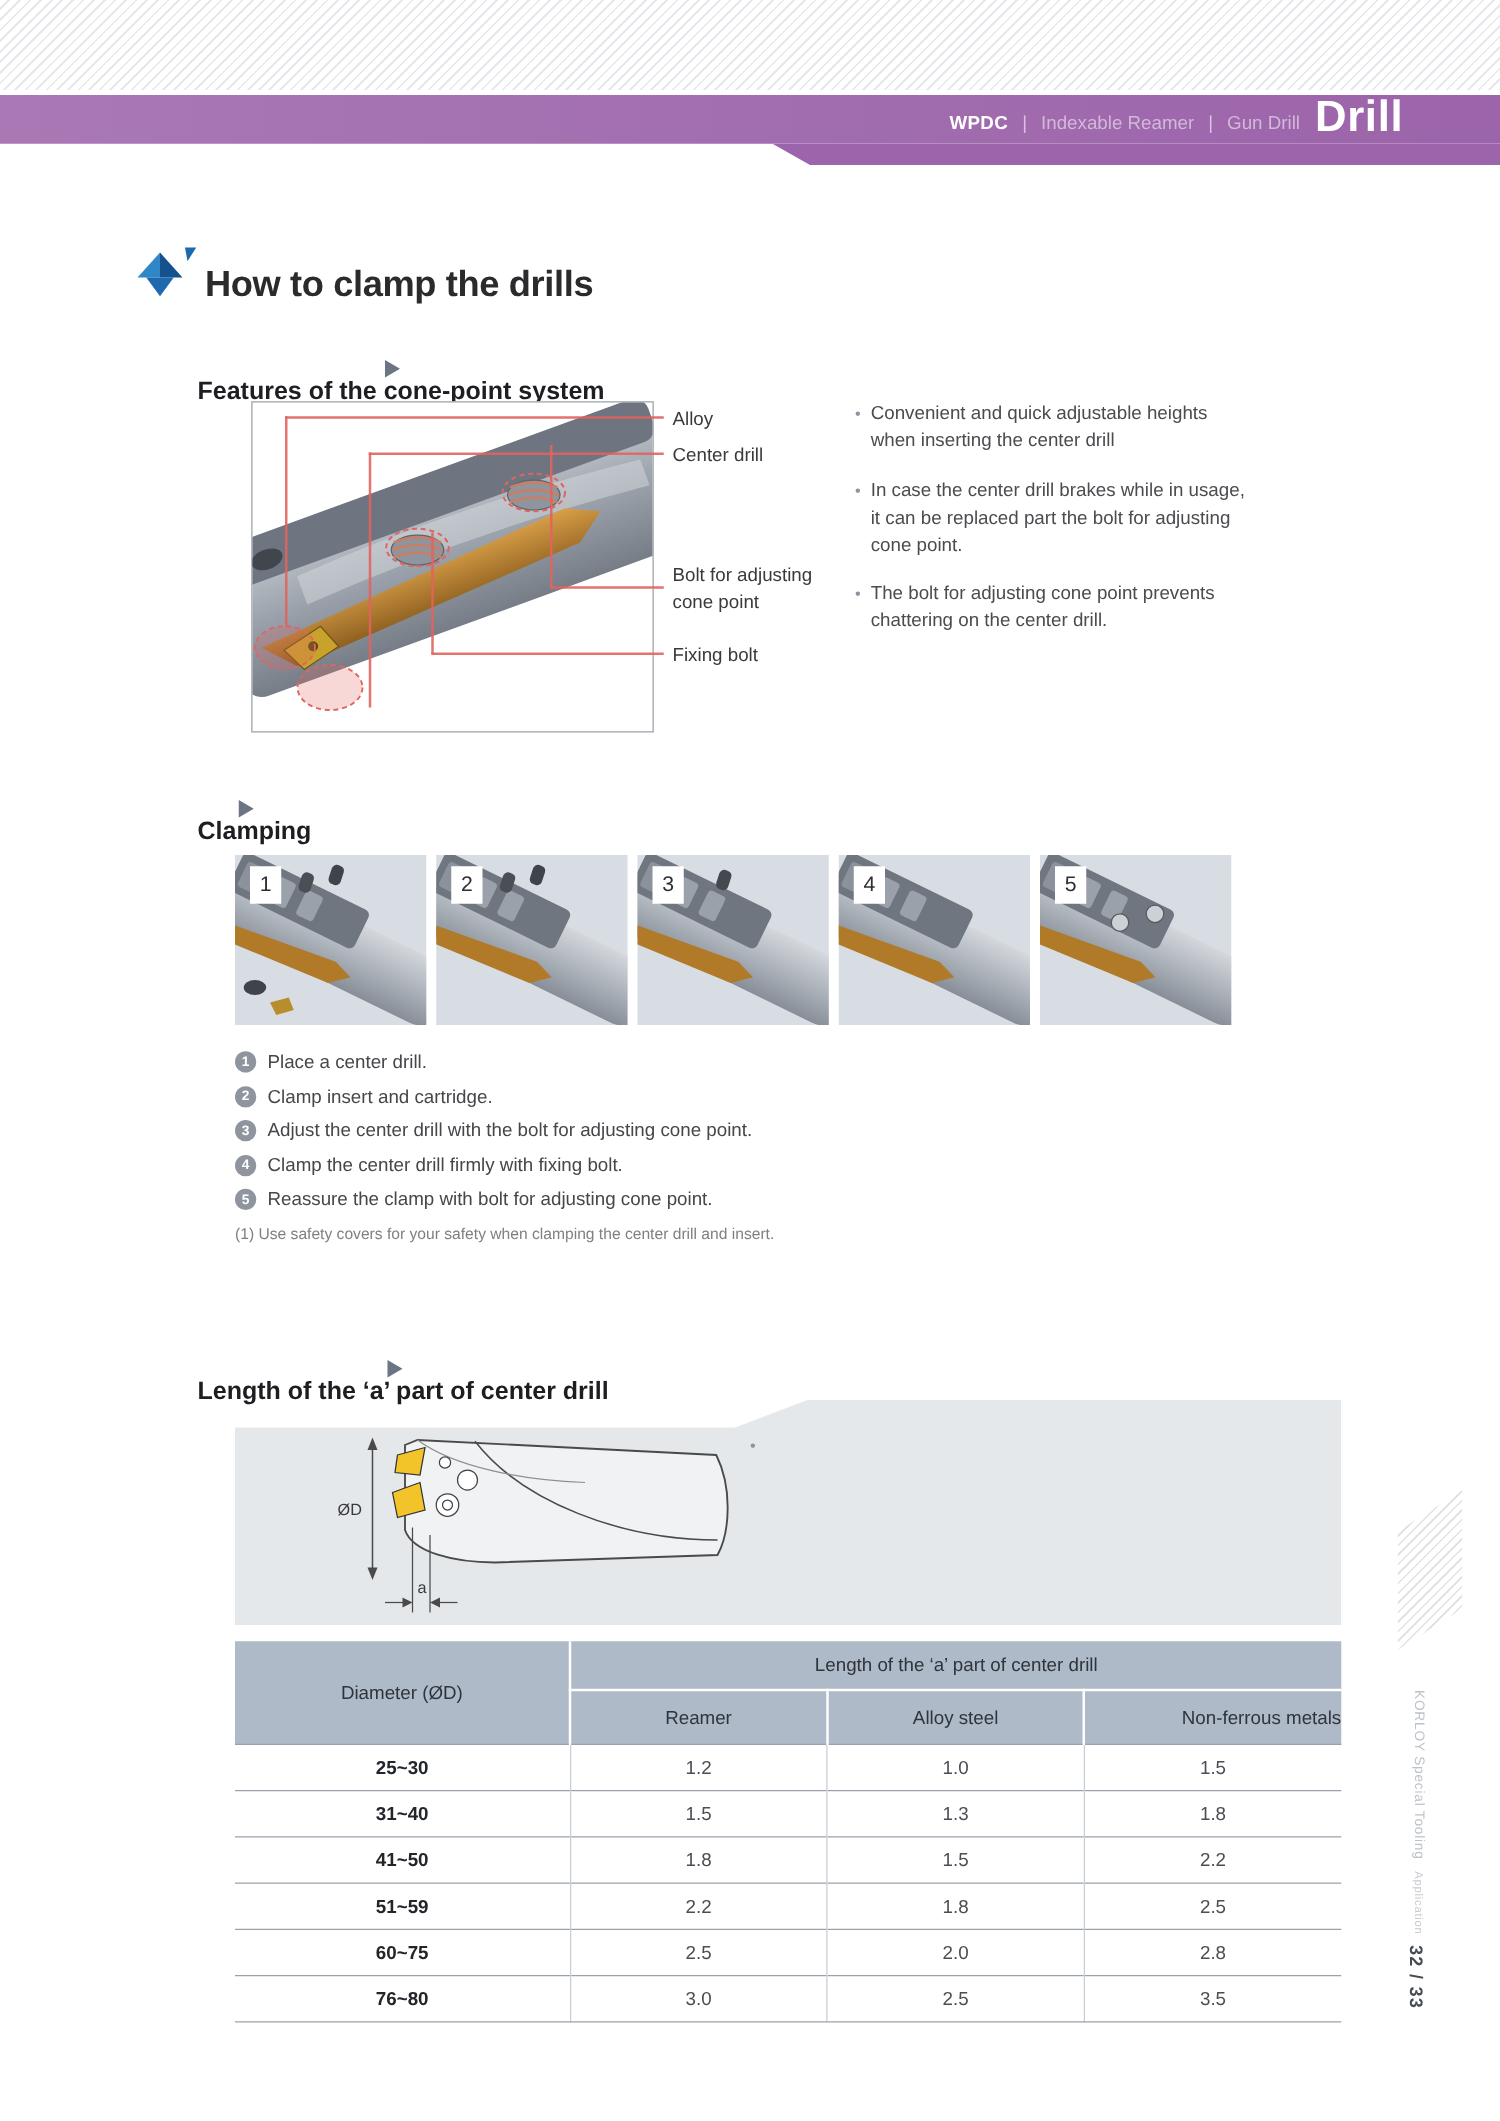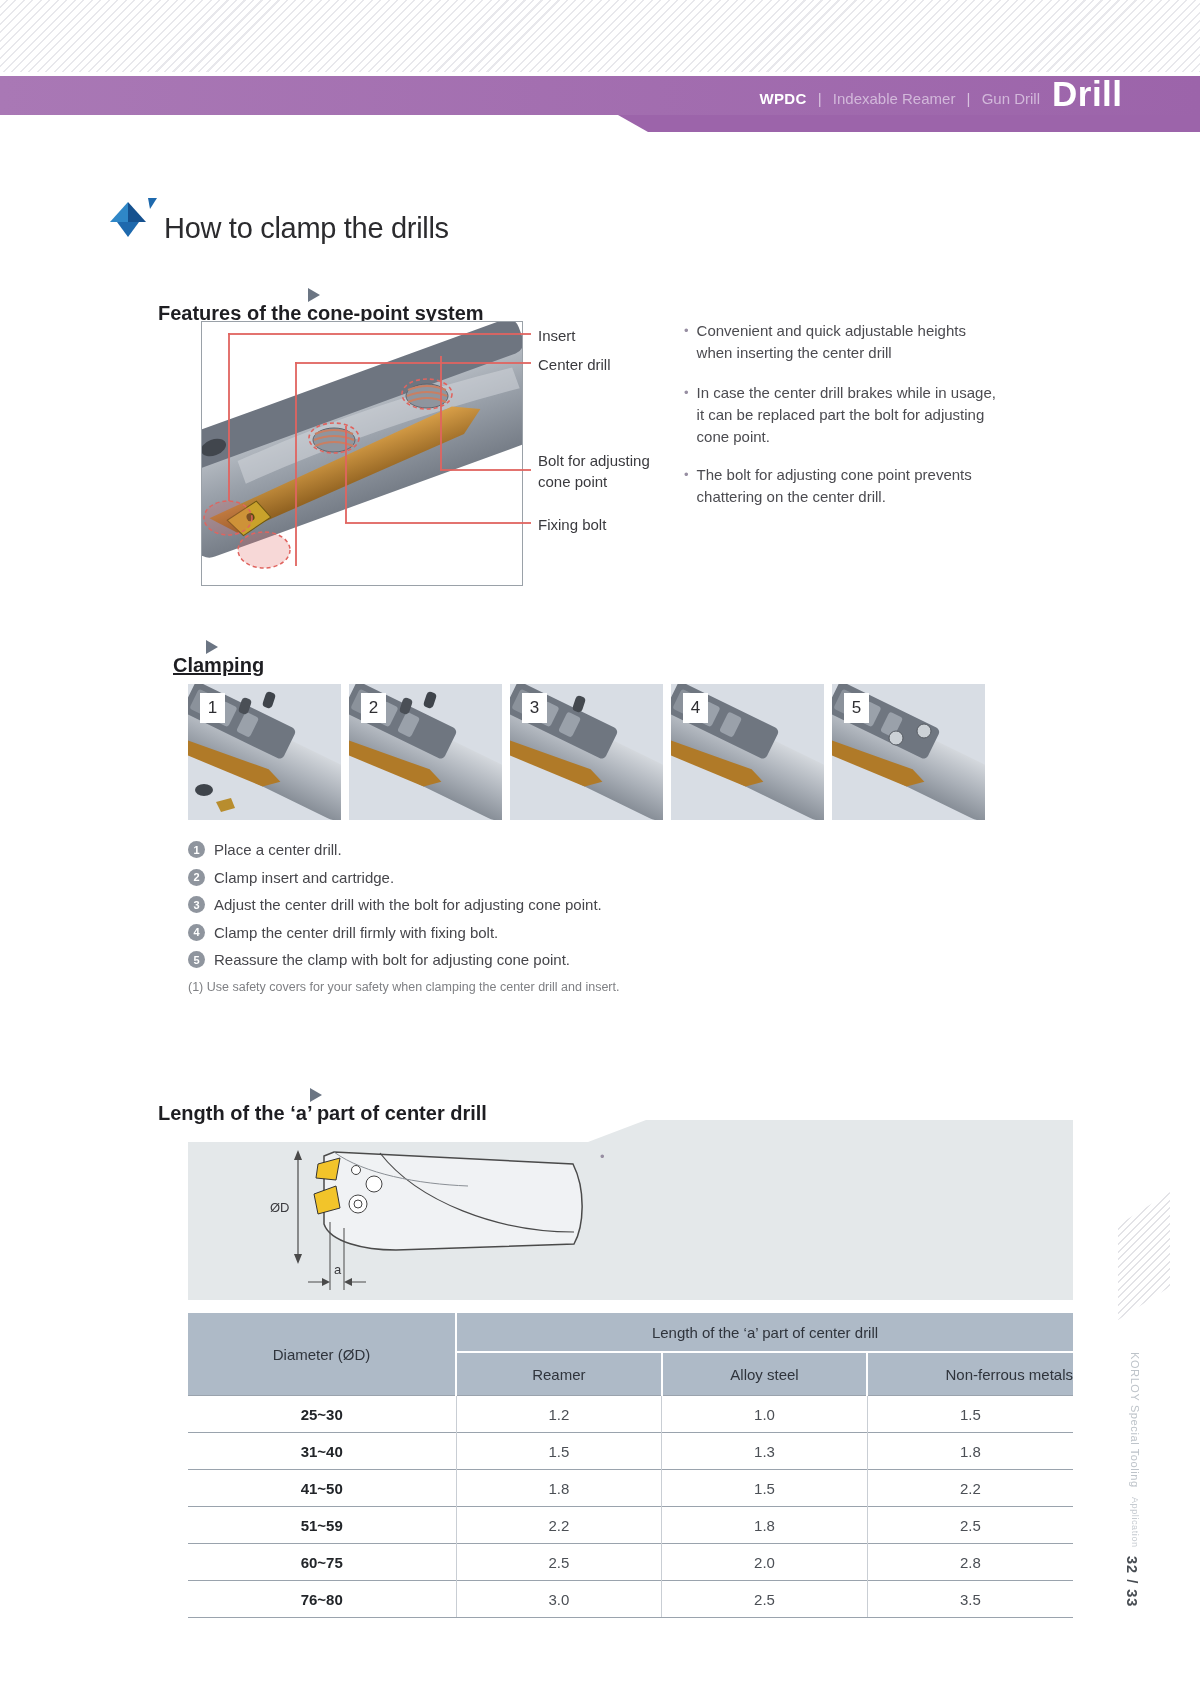--- a/index.html
+++ b/index.html
@@ -15,28 +15,28 @@
   .pext{left:618px;top:115px;width:582px;height:17px;background:var(--header-purple,#9c64aa);
     clip-path:polygon(0 0,100% 0,100% 100%,30px 100%);}
   .hmeta{left:640px;top:89px;width:400px;text-align:right;font-size:15px;line-height:20px;color:#fff;white-space:nowrap;}
   .hmeta .brand{font-weight:bold;color:#ffffff;letter-spacing:.3px;}
   .hmeta .sep{color:#d8c2df;margin:0 7px;font-weight:400;}
   .hmeta .cat{color:#d2b8da;}
   .hbig{left:1052px;top:74px;width:120px;font-size:35px;font-weight:bold;color:#fff;letter-spacing:.5px;}
 
   
   .logo{left:108px;top:196px;width:50px;height:46px;}
-  .htitle{left:164px;top:212px;font-size:29px;font-weight:normal;color:#2b2b2e;letter-spacing:-0.3px;}
+  .htitle{left:164px;top:212px;font-size:29px;font-weight:bold;color:#2b2b2e;letter-spacing:-0.3px;}
 
   
   .sechead{display:flex;align-items:center;font-size:20px;font-weight:600;color:#1e1e22;flex-direction:column;}
   .tri{width:0;height:0;border-left:12px solid #6b7583;border-top:7px solid transparent;
        border-bottom:7px solid transparent;margin-right:13px;flex:none;}
   .fh{left:158px;top:288px;}
-  .ch{left:173px;top:640px;text-decoration:underline;}
+  .ch{left:158px;top:640px;}
   .lh{left:158px;top:1088px;}
 
   
   .fbox{left:201px;top:321px;width:320px;height:263px;border:1px solid #9aa1a8;background:#fff;}
   .fbox svg{width:100%;height:100%;display:block;}
   .rline{background:var(--callout-red,#e0645f);opacity:.9;}
   .callout{left:538px;font-size:15px;color:#3a3a3e;line-height:21px;}
   .fbullet{width:356px;display:flex;font-size:15px;color:#4b4b50;line-height:22px;}
   .dot{color:#978ea2;margin:0 8px 0 0;flex:none;font-size:13px;line-height:22px;}
 
@@ -189,21 +189,21 @@
 
   <div class="abs rline" style="left:228px;top:333px;width:303px;height:1.5px"></div>
   <div class="abs rline" style="left:228px;top:333px;width:1.5px;height:168px"></div>
   <div class="abs rline" style="left:295px;top:362px;width:236px;height:1.5px"></div>
   <div class="abs rline" style="left:295px;top:362px;width:1.5px;height:204px"></div>
   <div class="abs rline" style="left:440px;top:356px;width:1.5px;height:114px"></div>
   <div class="abs rline" style="left:440px;top:469px;width:91px;height:1.5px"></div>
   <div class="abs rline" style="left:345px;top:426px;width:1.5px;height:97px"></div>
   <div class="abs rline" style="left:345px;top:522px;width:186px;height:1.5px"></div>
 
-  <div class="abs callout" style="top:325px">Insert</div>
+  <div class="abs callout" style="top:325px">Alloy</div>
   <div class="abs callout" style="top:354px">Center drill</div>
   <div class="abs callout" style="top:450px;width:140px">Bolt for adjusting cone point</div>
   <div class="abs callout" style="top:514px">Fixing bolt</div>
 
   <div class="abs fbullet" style="left:684px;top:320px">
     <span class="dot">•</span>
     <div>
       <div>Convenient and quick adjustable heights</div>
       <div>when inserting the center drill</div>
     </div>

